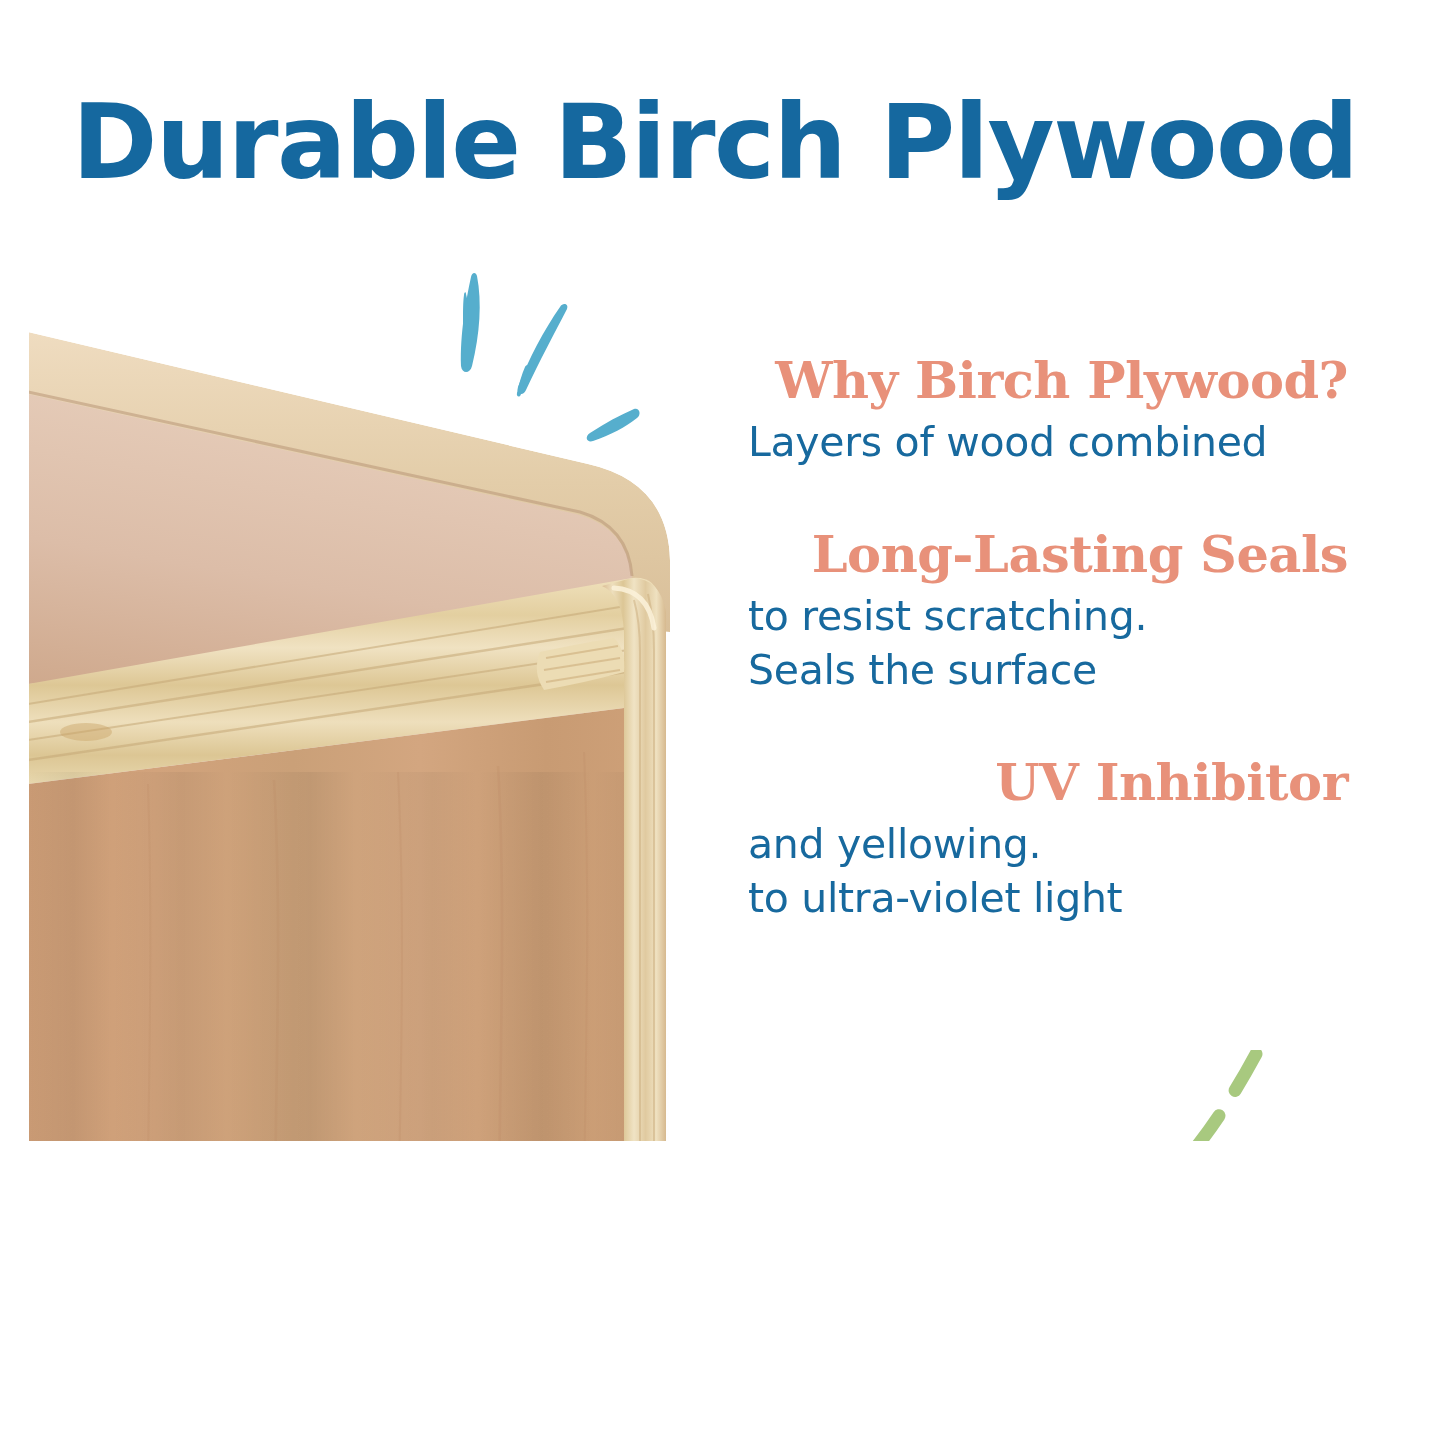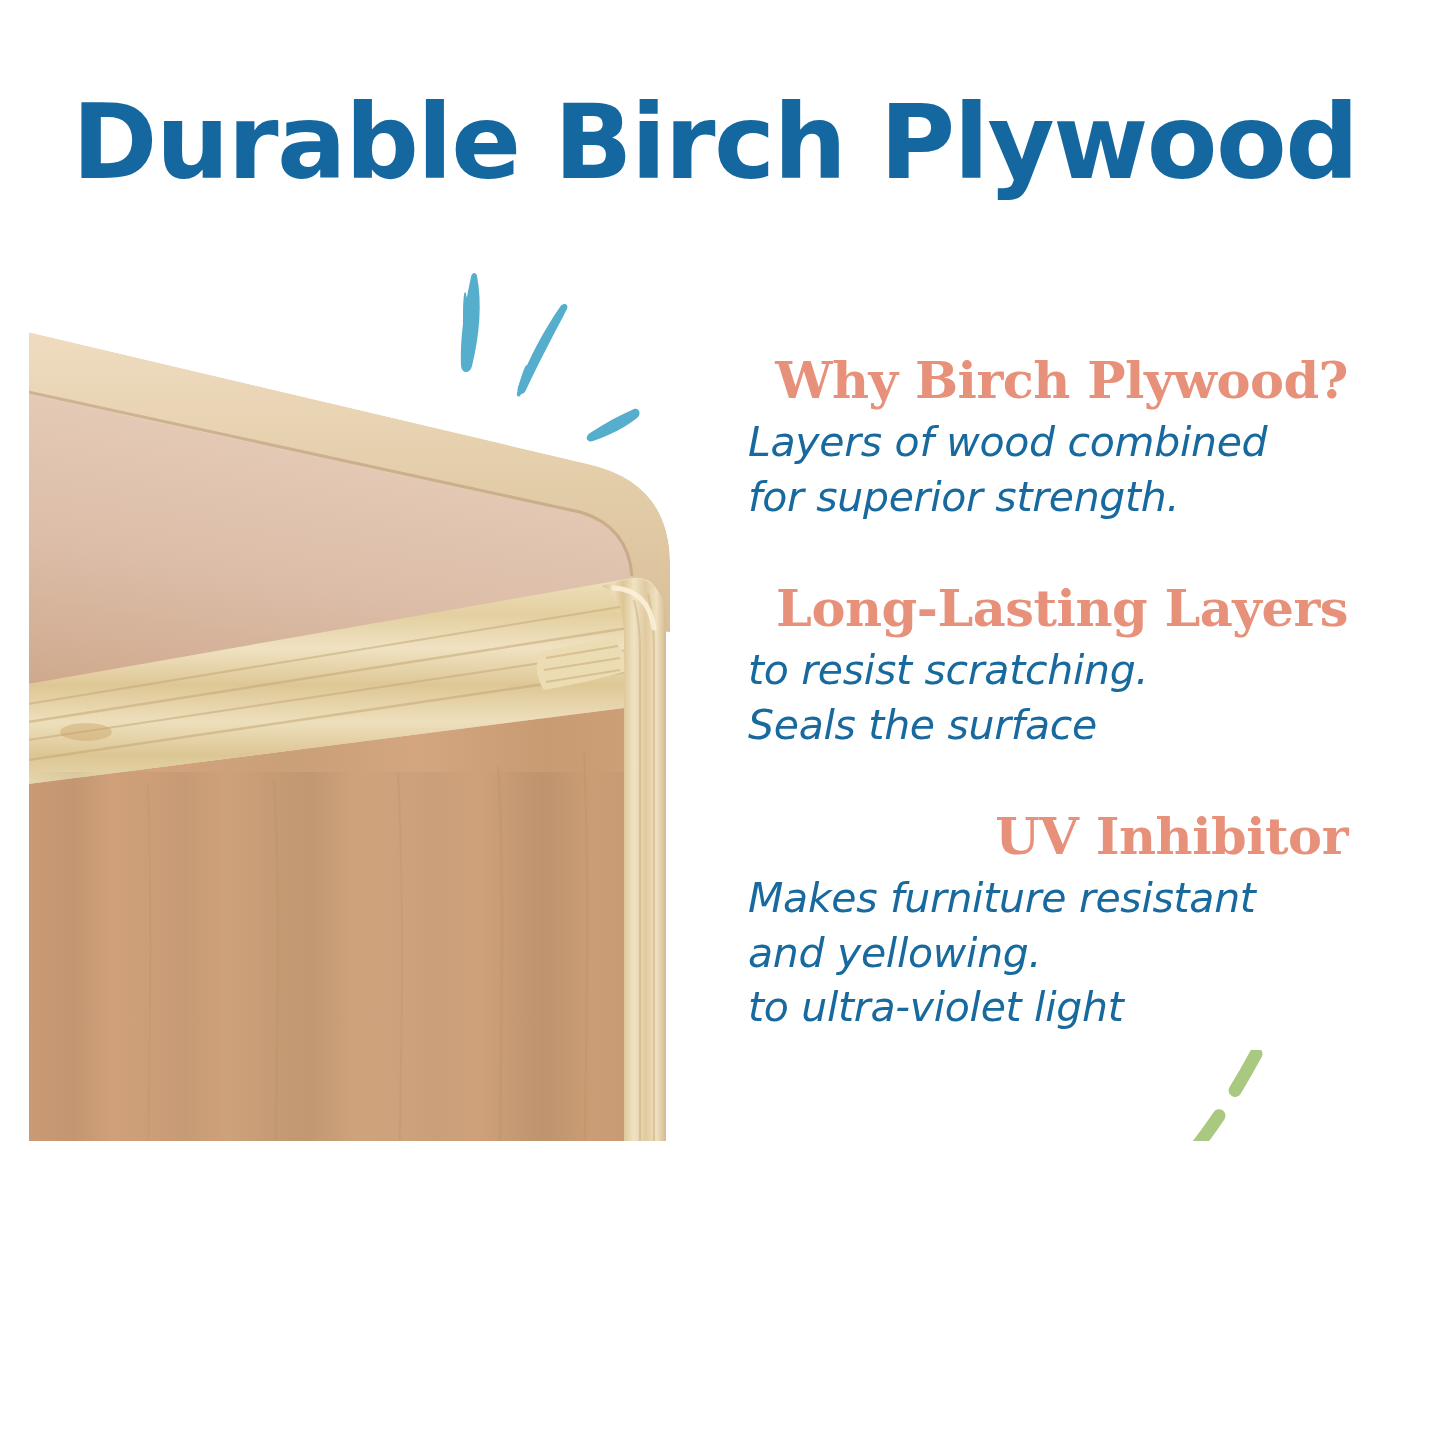--- a/index.html
+++ b/index.html
@@ -71,21 +71,21 @@
     text-align: right;
   }
   .block-body {
     font-family: "DejaVu Sans", sans-serif;
     font-size: 41px;
     line-height: 1.33;
     color: #17699e;
     margin: 0;
     letter-spacing: -0.3px;
   }
-  .block-body .line { display: block; white-space: nowrap; font-style: italic; }
+  .block-body .line { display: block; white-space: nowrap; }
 </style>
 </head>
 <body>
 
 <div id="page">
 
   <div id="title">Durable Birch Plywood</div>
 
   <div id="photo">
     <svg width="645" height="1113" viewBox="0 0 645 1113">
@@ -252,36 +252,34 @@
                C 44,39 48,27 52,10 Z" fill="none" stroke="#eda011" stroke-width="4.5" stroke-linejoin="round" stroke-linecap="round"></path>
     </svg>
   </div>
 
   <div id="text-col">
 
     <div class="block">
       <h2 class="block-heading">Why Birch Plywood?</h2>
       <p class="block-body">
         <span class="line">Layers of wood combined</span>
-        <span class="line">for superior strength.</span>
       </p>
     </div>
 
     <div class="block">
-      <h2 class="block-heading">Long-Lasting Layers</h2>
+      <h2 class="block-heading">Long-Lasting Seals</h2>
       <p class="block-body">
         <span class="line">to resist scratching.</span>
         <span class="line">Seals the surface</span>
       </p>
     </div>
 
     <div class="block">
       <h2 class="block-heading">UV Inhibitor</h2>
       <p class="block-body">
-        <span class="line">Makes furniture resistant</span>
         <span class="line">and yellowing.</span>
         <span class="line">to ultra-violet light</span>
       </p>
     </div>
 
   </div>
 
 </div>
 
 </body></html>

